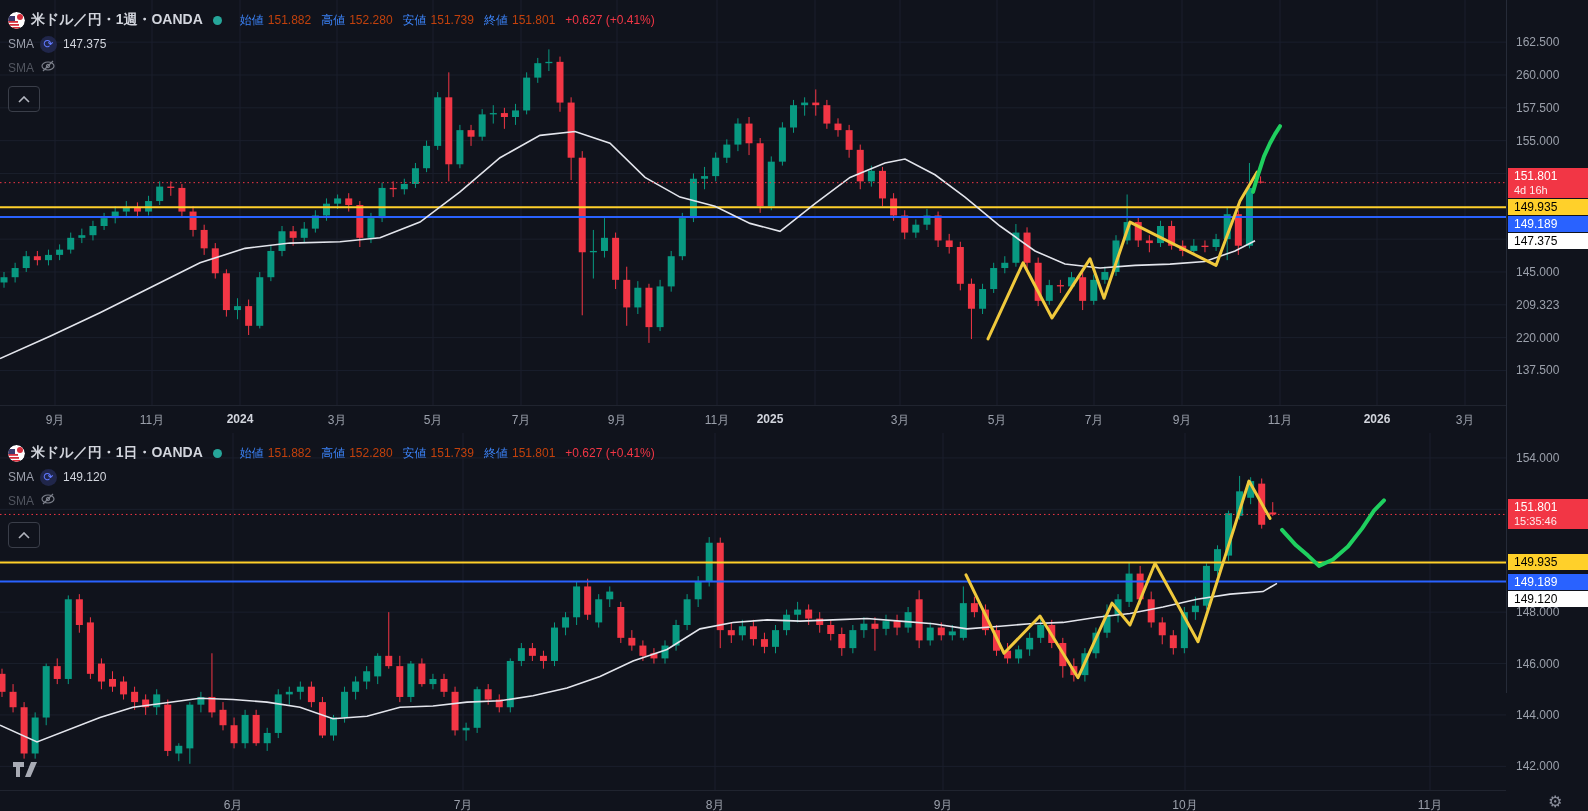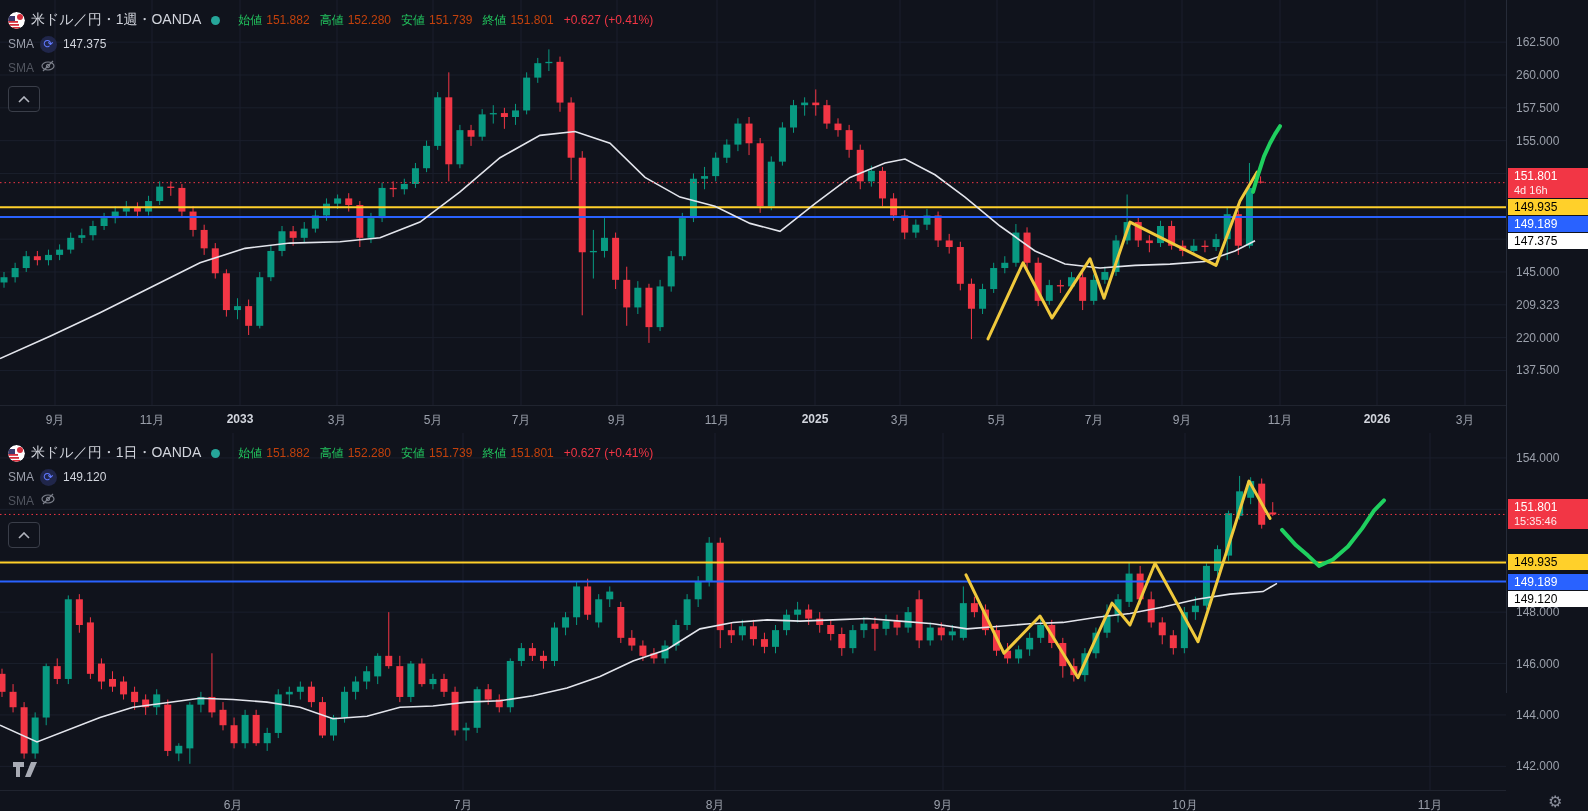--- a/index.html
+++ b/index.html
@@ -1,23 +1,23 @@
 <!DOCTYPE html>
 <html><head>
 <meta charset="utf-8">
 <style>
   html,body{margin:0;padding:0;background:#0e111a;}
   #app{position:relative;width:1588px;height:811px;background:#10131c;overflow:hidden;
        font-family:"Liberation Sans","DejaVu Sans",sans-serif;color:#d2d5dd;}
   #chart-svg{position:absolute;left:0;top:0;z-index:1;}
   .panel-legend{position:absolute;left:8px;z-index:6;}
   .leg-row{display:flex;align-items:center;height:24px;gap:6px;white-space:nowrap;}
-  .sym-title{font-size:14px;color:#d2d5dd;font-weight:400;}
+  .sym-title{font-size:14px;color:#d2d5dd;font-weight:700;}
   .ohlc{font-size:12px;color:#7b7f8a;display:flex;gap:4px;align-items:center;margin-left:8px;}
-  .ohlc .lbl{color:#22c55e;font-family:Liberation Mono, monospace;}
+  .ohlc .lbl{color:#3b82f6;font-family:Liberation Mono, monospace;}
   .ohlc .val{color:#c2410c;margin-right:6px;}
   .chg{color:#f23645;font-size:12px;}
   .flag{width:17px;height:17px;border-radius:50%;overflow:hidden;flex:0 0 auto;}
   .status-dot{width:9px;height:9px;border-radius:50%;background:#26a69a;margin:0 4px;}
   .sma-lbl{font-size:12px;color:#9a9eaa;}
   .sma-lbl.dim{color:#51555f;}
   .sma-val{font-size:12px;color:#d2d5dd;}
   .sync-ic{width:17px;height:17px;border-radius:50%;background:#20264a;color:#6079ff;
            font-size:12px;line-height:16px;text-align:center;}
   .chev-btn{position:absolute;left:8px;width:30px;height:24px;border:1px solid #3a3e49;
@@ -671,27 +671,27 @@
   </div>
   <div class="chev-btn" style="top:522px">
     <svg width="12" height="7">
         <polyline points="1,6 6,1 11,6" fill="none" stroke="#b2b5be" stroke-width="1.6"></polyline>
       </svg>
   </div>
 
   <div class="time-axis" id="taxis-0" style="top:405px;height:28px">
       <div class="t-lbl" style="left: 55px;">9月</div>
       <div class="t-lbl" style="left: 152px;">11月</div>
-      <div class="t-lbl bold" style="left: 240px;">2033</div>
+      <div class="t-lbl bold" style="left: 240px;">2024</div>
       <div class="t-lbl" style="left: 337px;">3月</div>
       <div class="t-lbl" style="left: 433px;">5月</div>
       <div class="t-lbl" style="left: 521px;">7月</div>
       <div class="t-lbl" style="left: 617px;">9月</div>
       <div class="t-lbl" style="left: 717px;">11月</div>
-      <div class="t-lbl bold" style="left: 815px;">2025</div>
+      <div class="t-lbl bold" style="left: 770px;">2025</div>
       <div class="t-lbl" style="left: 900px;">3月</div>
       <div class="t-lbl" style="left: 997px;">5月</div>
       <div class="t-lbl" style="left: 1094px;">7月</div>
       <div class="t-lbl" style="left: 1182px;">9月</div>
       <div class="t-lbl" style="left: 1280px;">11月</div>
       <div class="t-lbl bold" style="left: 1377px;">2026</div>
       <div class="t-lbl" style="left: 1465px;">3月</div>
     </div>
   <div class="time-axis" id="taxis-1" style="top:790px;height:21px">
       <div class="t-lbl" style="left: 233px;">6月</div>

